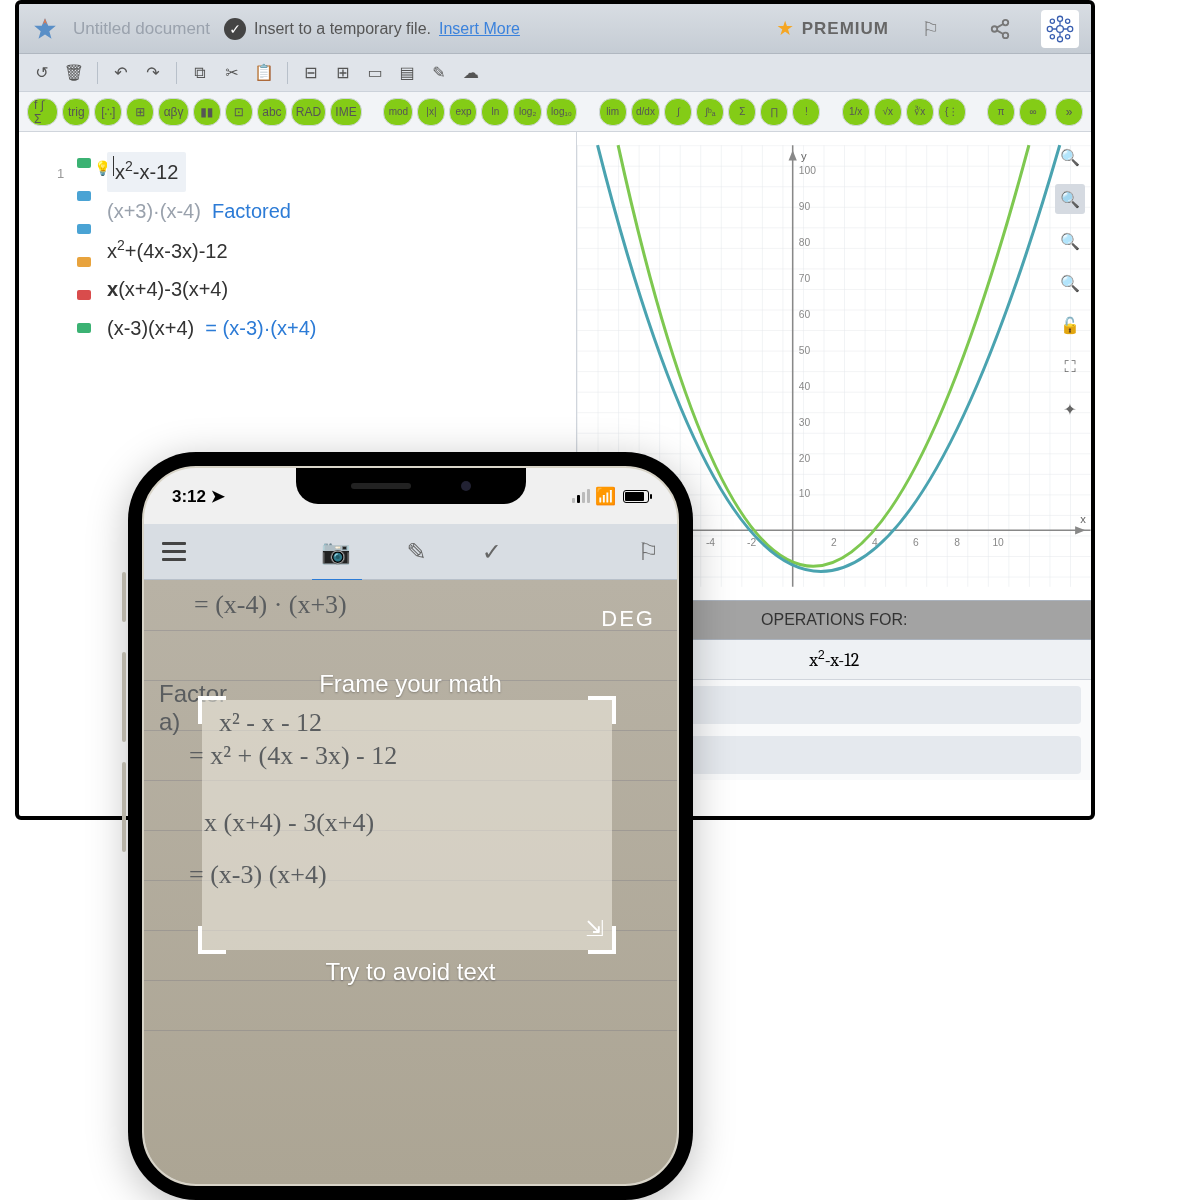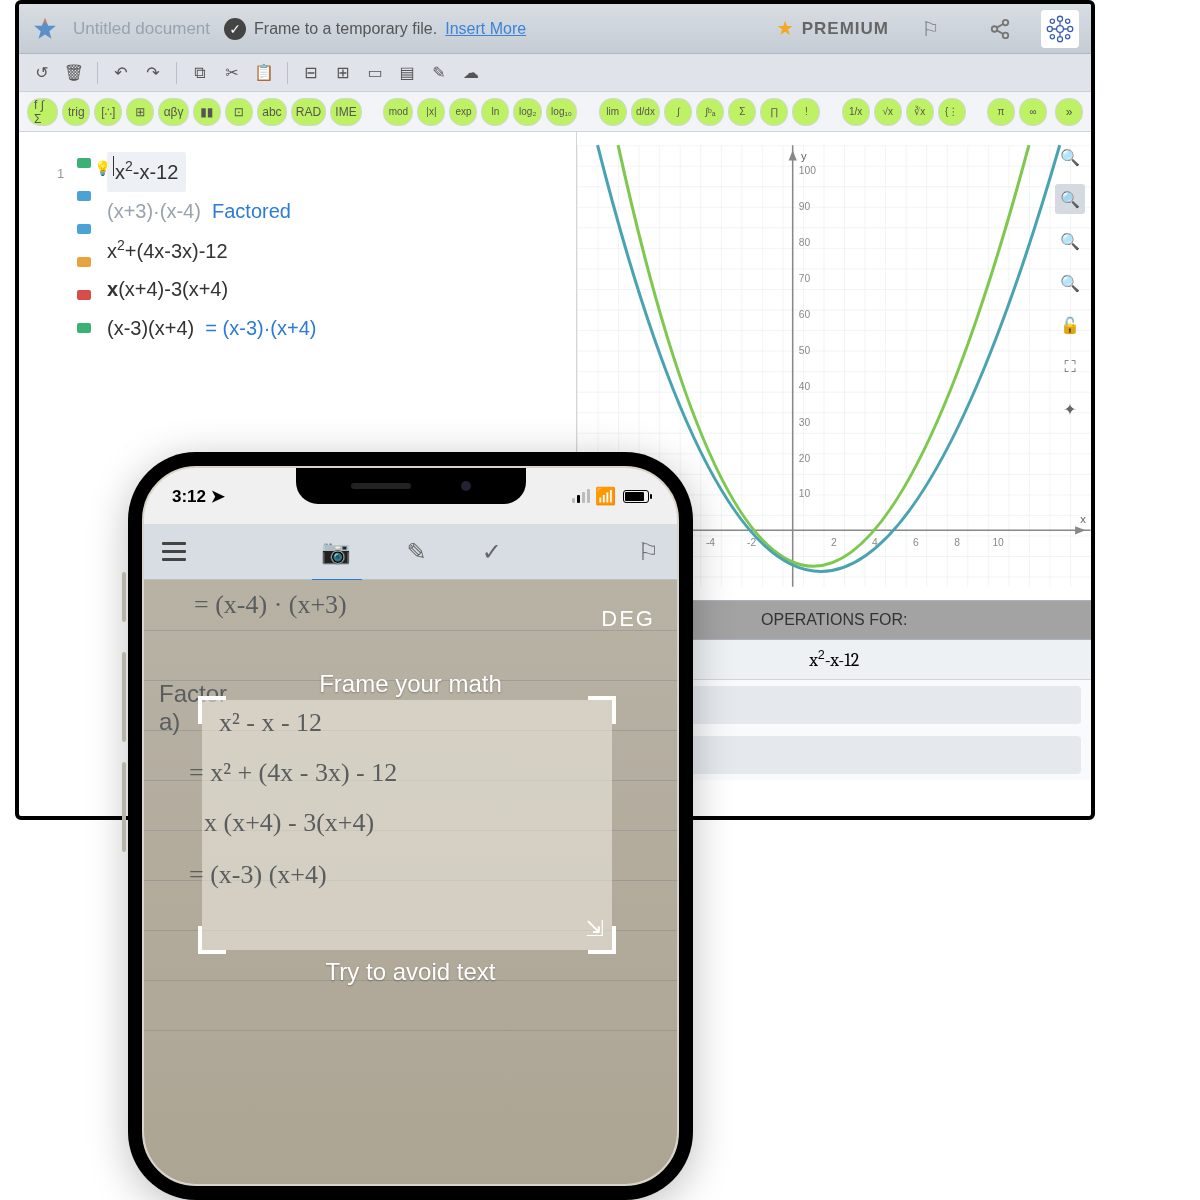--- a/index.html
+++ b/index.html
@@ -16,21 +16,21 @@
 .premium .star{color:#f5a623}
 .tb-btn{width:55px;height:40px;display:flex;align-items:center;justify-content:center;color:#777;font-size:20px}
 .avatar{width:38px;height:38px;border-radius:4px;background:#fff;display:flex;align-items:center;justify-content:center}
 .avatar svg{width:34px;height:34px}
 .menubar{height:36px;background:#edf0f3;display:flex;align-items:center;padding:0 12px;gap:28px;border-bottom:1px solid #d0d5dc;font-size:16px;color:#444}
 .menubar span{cursor:pointer}
 .toolbar{height:38px;background:#e0e4ea;display:flex;align-items:center;padding:0 10px;gap:6px;border-bottom:1px solid #ccd2da}
 .toolbar .sep{width:1px;height:22px;background:#b8c0ca;margin:0 4px}
 .tool{width:26px;height:26px;display:flex;align-items:center;justify-content:center;color:#555;font-size:16px}
 .mathbar{height:40px;background:#f2f4f7;display:flex;align-items:center;padding:0 8px;gap:4px;border-bottom:1px solid #d0d5dc;font-size:13px;color:#555}
-.mbtn{height:28px;min-width:28px;padding:4px 6px;border:1px solid #cfd5dd;background:#bef264;border-radius:13px;display:flex;align-items:center;justify-content:center;font-size:12px}
+.mbtn{height:28px;min-width:28px;padding:4px 6px;border:1px solid #cfd5dd;background:#84cc16;border-radius:13px;display:flex;align-items:center;justify-content:center;font-size:12px}
 .mbtn.small{font-size:10px}
 .content{display:flex;height:calc(100% - 164px)}
 .left-pane{width:52%;padding:20px 10px 10px 30px;position:relative}
 .line-num{position:absolute;left:38px;top:34px;font-size:13px;color:#999}
 .gutter{position:absolute;left:58px;top:26px;display:flex;flex-direction:column;gap:23px}
 .gutter .mark{width:14px;height:10px;border-radius:2px}
 .m1{background:#3bb273}.m2{background:#4aa3d4}.m3{background:#4aa3d4}.m4{background:#e8a33d}.m5{background:#d94c4c}.m6{background:#3bb273}
 .eq-block{margin-left:58px;font-family:Cambria,Georgia,serif;font-size:20px;line-height:1.75;color:#333}
 .eq-line{padding:2px 0}
 .eq-line.first{background:#edf1f6;display:inline-block;padding:2px 8px;border-radius:2px;position:relative}
@@ -79,37 +79,37 @@
 .crop-frame{position:absolute;left:58px;top:120px;width:410px;height:250px;background:rgba(240,236,225,0.55)}
 .corner{position:absolute;width:28px;height:28px;border:4px solid #fff}
 .corner.tl{top:-4px;left:-4px;border-right:none;border-bottom:none}
 .corner.tr{top:-4px;right:-4px;border-left:none;border-bottom:none}
 .corner.bl{bottom:-4px;left:-4px;border-right:none;border-top:none}
 .corner.br{bottom:-4px;right:-4px;border-left:none;border-top:none}
 .resize{position:absolute;bottom:8px;right:8px;color:#fff;font-size:22px}
 .handwriting{position:absolute;font-family:'Comic Sans MS','Bradley Hand',cursive;color:#5a5d5f;font-size:26px}
 .hw-top{left:50px;top:10px}
 .hw-side{left:15px;top:100px;font-size:24px}
-.hw1{left:75px;top:128px}.hw2{left:45px;top:178px}.hw3{left:60px;top:228px}.hw4{left:45px;top:280px}
+.hw1{left:75px;top:128px}.hw2{left:45px;top:161px}.hw3{left:60px;top:228px}.hw4{left:45px;top:280px}
 </style>
 </head>
 <body>
 
 <div class="app-window">
   <div class="titlebar">
     <div class="logo">
       <svg viewBox="0 0 24 24" width="26" height="26">
           <polygon points="12,2 15,9 22,9 16,14 18,21 12,17 6,21 8,14 2,9 9,9" fill="#5a8fc7"></polygon>
           <polygon points="12,2 14,8 12,6 10,8" fill="#e07a4f"></polygon>
         </svg>
     </div>
     <div class="doc-title">Untitled document</div>
     <div class="saved-pill">
       <span class="check">✓</span>
-      <span>Frame to a temporary file.</span>
+      <span>Insert to a temporary file.</span>
       <span class="link">Insert More</span>
     </div>
     <div class="spacer"></div>
     <div class="premium">
       <span class="star">★</span>
       <span>PREMIUM</span>
     </div>
     <div class="tb-btn">⚐</div>
     <div class="tb-btn">
       <svg width="22" height="22" viewBox="0 0 24 24" fill="none" stroke="#777" stroke-width="2">

